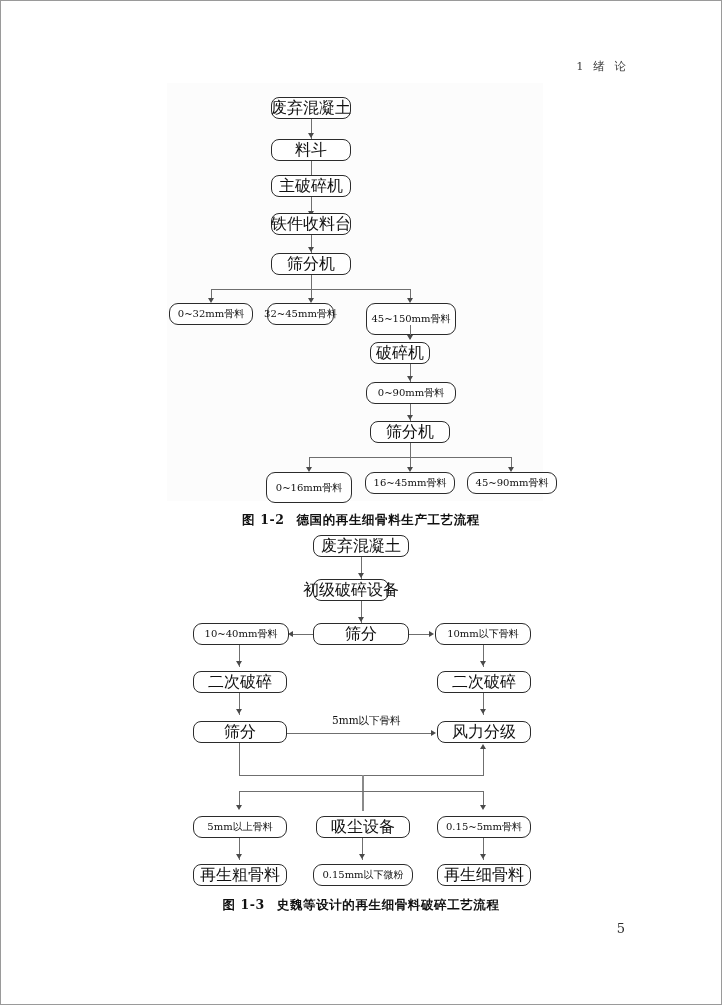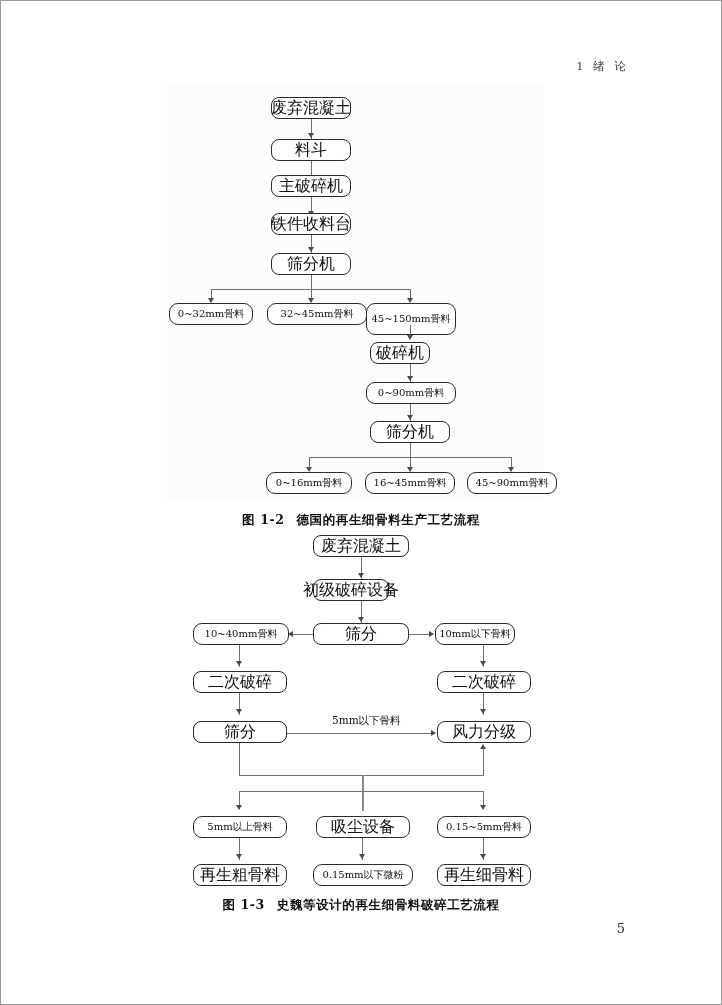--- a/index.html
+++ b/index.html
@@ -151,21 +151,21 @@
     <div class="ln v" style="left:310px;top:274px;height:14px;"></div>
     <div class="ln h" style="left:210px;top:288px;width:200px;"></div>
     <div class="ln v" style="left:210px;top:288px;height:12px;"></div>
     <div class="ln v" style="left:310px;top:288px;height:12px;"></div>
     <div class="ln v" style="left:409px;top:288px;height:12px;"></div>
     <div class="arw down" style="left:206.5px;top:297px;"></div>
     <div class="arw down" style="left:306.5px;top:297px;"></div>
     <div class="arw down" style="left:405.5px;top:297px;"></div>
 
     <div class="node lat" style="left:168px;top:302px;width:84px;height:22px;">0~32mm骨料</div>
-    <div class="node lat" style="left:266px;top:302px;width:100px;height:22px;">32~45mm骨料</div>
+    <div class="node lat" style="left:266px;top:302px;width:67px;height:22px;">32~45mm骨料</div>
     <div class="node lat" style="left:365px;top:302px;width:90px;height:32px;">45~150mm骨料</div>
 
     <div class="ln v" style="left:409px;top:324px;height:14px;"></div>
     <div class="arw down" style="left:405.5px;top:334px;"></div>
 
     <div class="node" style="left:369px;top:341px;width:60px;height:22px;">破碎机</div>
     <div class="ln v" style="left:409px;top:363px;height:18px;"></div>
     <div class="arw down" style="left:405.5px;top:375px;"></div>
 
     <div class="node lat" style="left:365px;top:381px;width:90px;height:22px;">0~90mm骨料</div>
@@ -176,21 +176,21 @@
 
     <div class="ln v" style="left:409px;top:442px;height:14px;"></div>
     <div class="ln h" style="left:308px;top:456px;width:203px;"></div>
     <div class="ln v" style="left:308px;top:456px;height:12px;"></div>
     <div class="ln v" style="left:409px;top:456px;height:12px;"></div>
     <div class="ln v" style="left:510px;top:456px;height:12px;"></div>
     <div class="arw down" style="left:304.5px;top:466px;"></div>
     <div class="arw down" style="left:405.5px;top:466px;"></div>
     <div class="arw down" style="left:506.5px;top:466px;"></div>
 
-    <div class="node lat" style="left:265px;top:471px;width:86px;height:22px;">0~16mm骨料</div>
+    <div class="node lat" style="left:265px;top:471px;width:86px;height:31px;">0~16mm骨料</div>
     <div class="node lat" style="left:364px;top:471px;width:90px;height:22px;">16~45mm骨料</div>
     <div class="node lat" style="left:466px;top:471px;width:90px;height:22px;">45~90mm骨料</div>
 
     <div class="caption" style="top:511px;">
       <span class="cap-num">图 1-2</span><span>德国的再生细骨料生产工艺流程</span>
     </div>
   </div>
 
   <div>
 
@@ -204,21 +204,21 @@
 
     <div class="node" style="left:312px;top:622px;width:96px;height:22px;">筛分</div>
 
     <div class="ln h" style="left:292px;top:633px;width:20px;"></div>
     <div class="arw left" style="left:287px;top:629.5px;"></div>
 
     <div class="ln h" style="left:408px;top:633px;width:21px;"></div>
     <div class="arw right" style="left:428px;top:629.5px;"></div>
 
     <div class="node lat" style="left:192px;top:622px;width:96px;height:22px;">10~40mm骨料</div>
-    <div class="node lat" style="left:434px;top:622px;width:80px;height:22px;">10mm以下骨料</div>
+    <div class="node lat" style="left:434px;top:622px;width:96px;height:22px;">10mm以下骨料</div>
 
     <div class="ln v" style="left:238px;top:644px;height:22px;"></div>
     <div class="arw down" style="left:234.5px;top:660px;"></div>
 
     <div class="ln v" style="left:482px;top:644px;height:22px;"></div>
     <div class="arw down" style="left:478.5px;top:660px;"></div>
 
     <div class="node" style="left:192px;top:670px;width:94px;height:22px;">二次破碎</div>
     <div class="node" style="left:436px;top:670px;width:94px;height:22px;">二次破碎</div>
 

